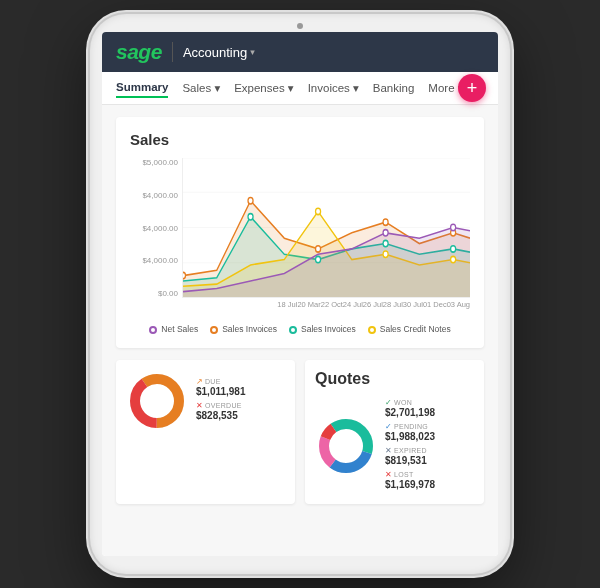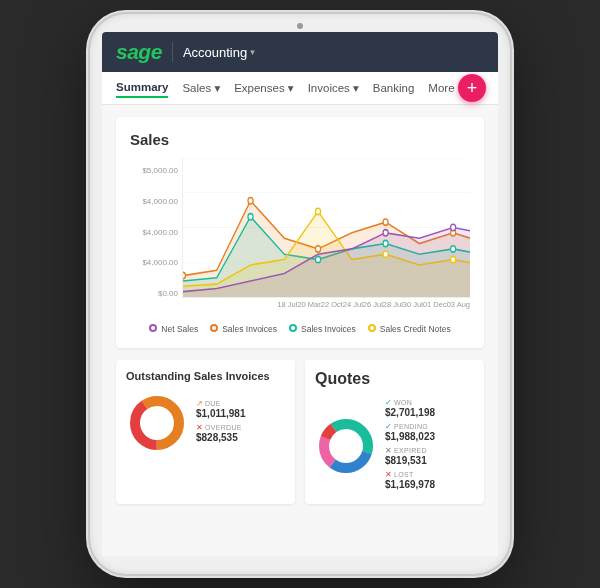--- a/index.html
+++ b/index.html
@@ -159,21 +159,21 @@
     
     .chart-area {
       width: 100%;
       height: 160px;
       position: relative;
     }
 
     .chart-y-labels {
       position: absolute;
       left: 0;
-      top: 8px;
+      top: 0;
       bottom: 20px;
       width: 52px;
       display: flex;
       flex-direction: column;
       justify-content: space-between;
       align-items: flex-end;
       padding-right: 4px;
     }
 
     .chart-y-label {
@@ -217,21 +217,21 @@
     .chart-legend {
       display: flex;
       gap: 12px;
       flex-wrap: wrap;
       margin-top: 6px;
       justify-content: center;
     }
 
     .legend-item {
       display: flex;
-      align-items: flex-start;
+      align-items: flex-end;
       gap: 4px;
       font-size: 8.5px;
       color: #555;
     }
 
     .legend-dot {
       width: 8px;
       height: 8px;
       border-radius: 50%;
       border: 2px solid;
@@ -406,21 +406,20 @@
           <div class="legend-item">
             <div class="legend-dot" style="border-color: #f1c40f;"></div>
             <span>Sales Credit Notes</span>
           </div>
         </div>
       </div>
 
       <div class="cards-row">
 
         <div class="card">
-          <div class="card-title" style="font-size:11px;">Outstanding Sales Invoices</div>
           <div class="donut-section">
             <div class="donut-container">
               <svg viewBox="0 0 62 62">
 
                 <circle cx="31" cy="31" r="22" fill="none" stroke="#eee" stroke-width="10"></circle>
 
                 <circle cx="31" cy="31" r="22" fill="none" stroke="#e67e22" stroke-width="10" stroke-dasharray="83 55" stroke-dashoffset="14" transform="rotate(-90 31 31)"></circle>
 
                 <circle cx="31" cy="31" r="22" fill="none" stroke="#e53e3e" stroke-width="10" stroke-dasharray="55 83" stroke-dashoffset="-69" transform="rotate(-90 31 31)"></circle>
               </svg>

